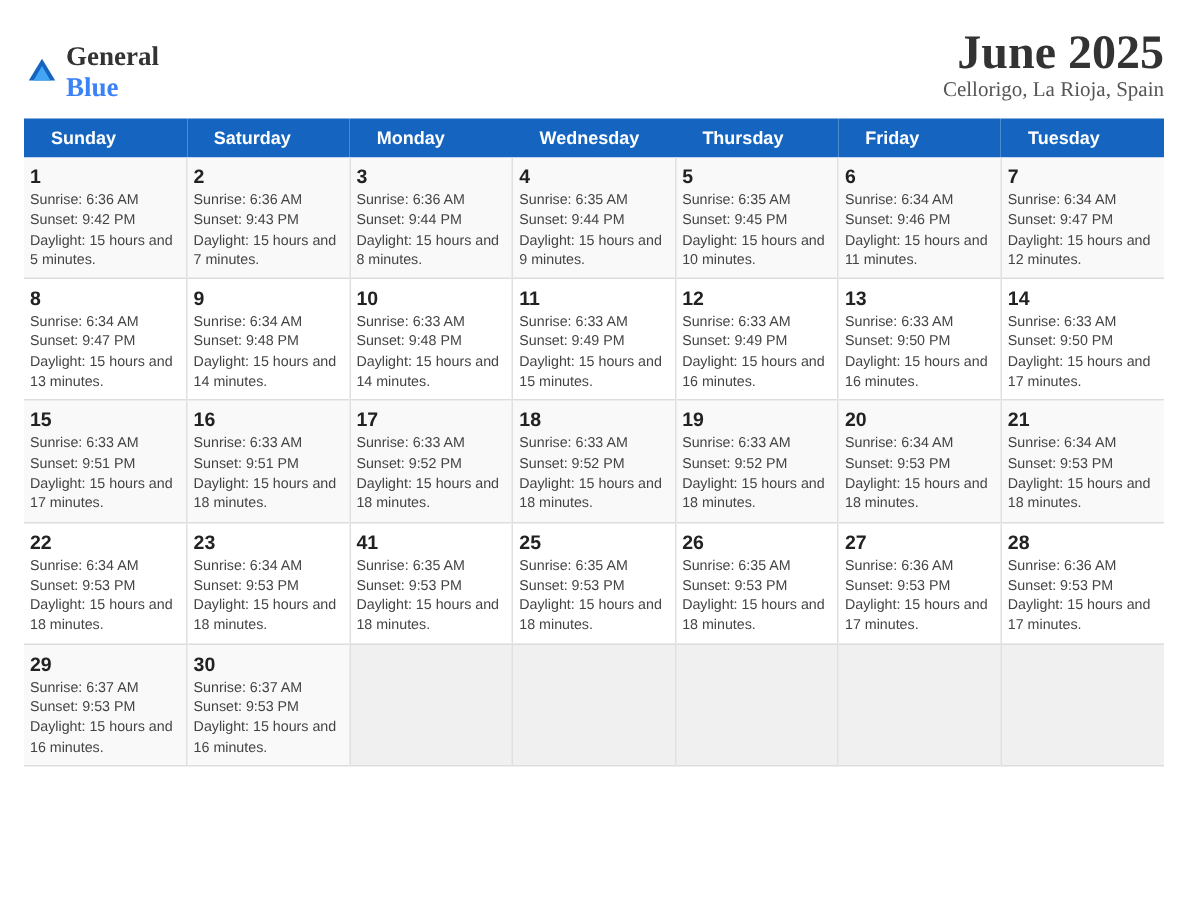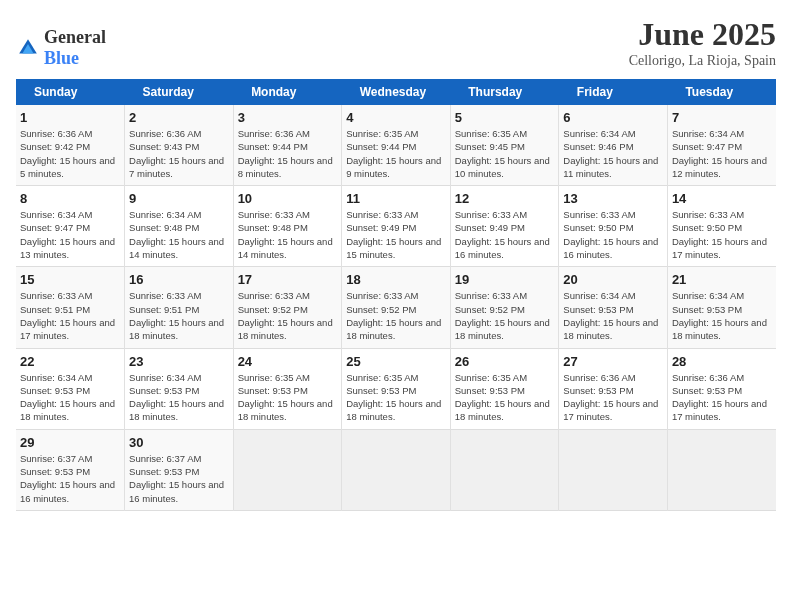--- a/index.html
+++ b/index.html
@@ -223,21 +223,21 @@
     <tr>
       <td>
         <span class="day-num">22</span>
         <div class="day-info">Sunrise: 6:34 AM<br>Sunset: 9:53 PM<br>Daylight: 15 hours and 18 minutes.</div>
       </td>
       <td>
         <span class="day-num">23</span>
         <div class="day-info">Sunrise: 6:34 AM<br>Sunset: 9:53 PM<br>Daylight: 15 hours and 18 minutes.</div>
       </td>
       <td>
-        <span class="day-num">24</span>
+        <span class="day-num">41</span>
         <div class="day-info">Sunrise: 6:35 AM<br>Sunset: 9:53 PM<br>Daylight: 15 hours and 18 minutes.</div>
       </td>
       <td>
         <span class="day-num">25</span>
         <div class="day-info">Sunrise: 6:35 AM<br>Sunset: 9:53 PM<br>Daylight: 15 hours and 18 minutes.</div>
       </td>
       <td>
         <span class="day-num">26</span>
         <div class="day-info">Sunrise: 6:35 AM<br>Sunset: 9:53 PM<br>Daylight: 15 hours and 18 minutes.</div>
       </td>

